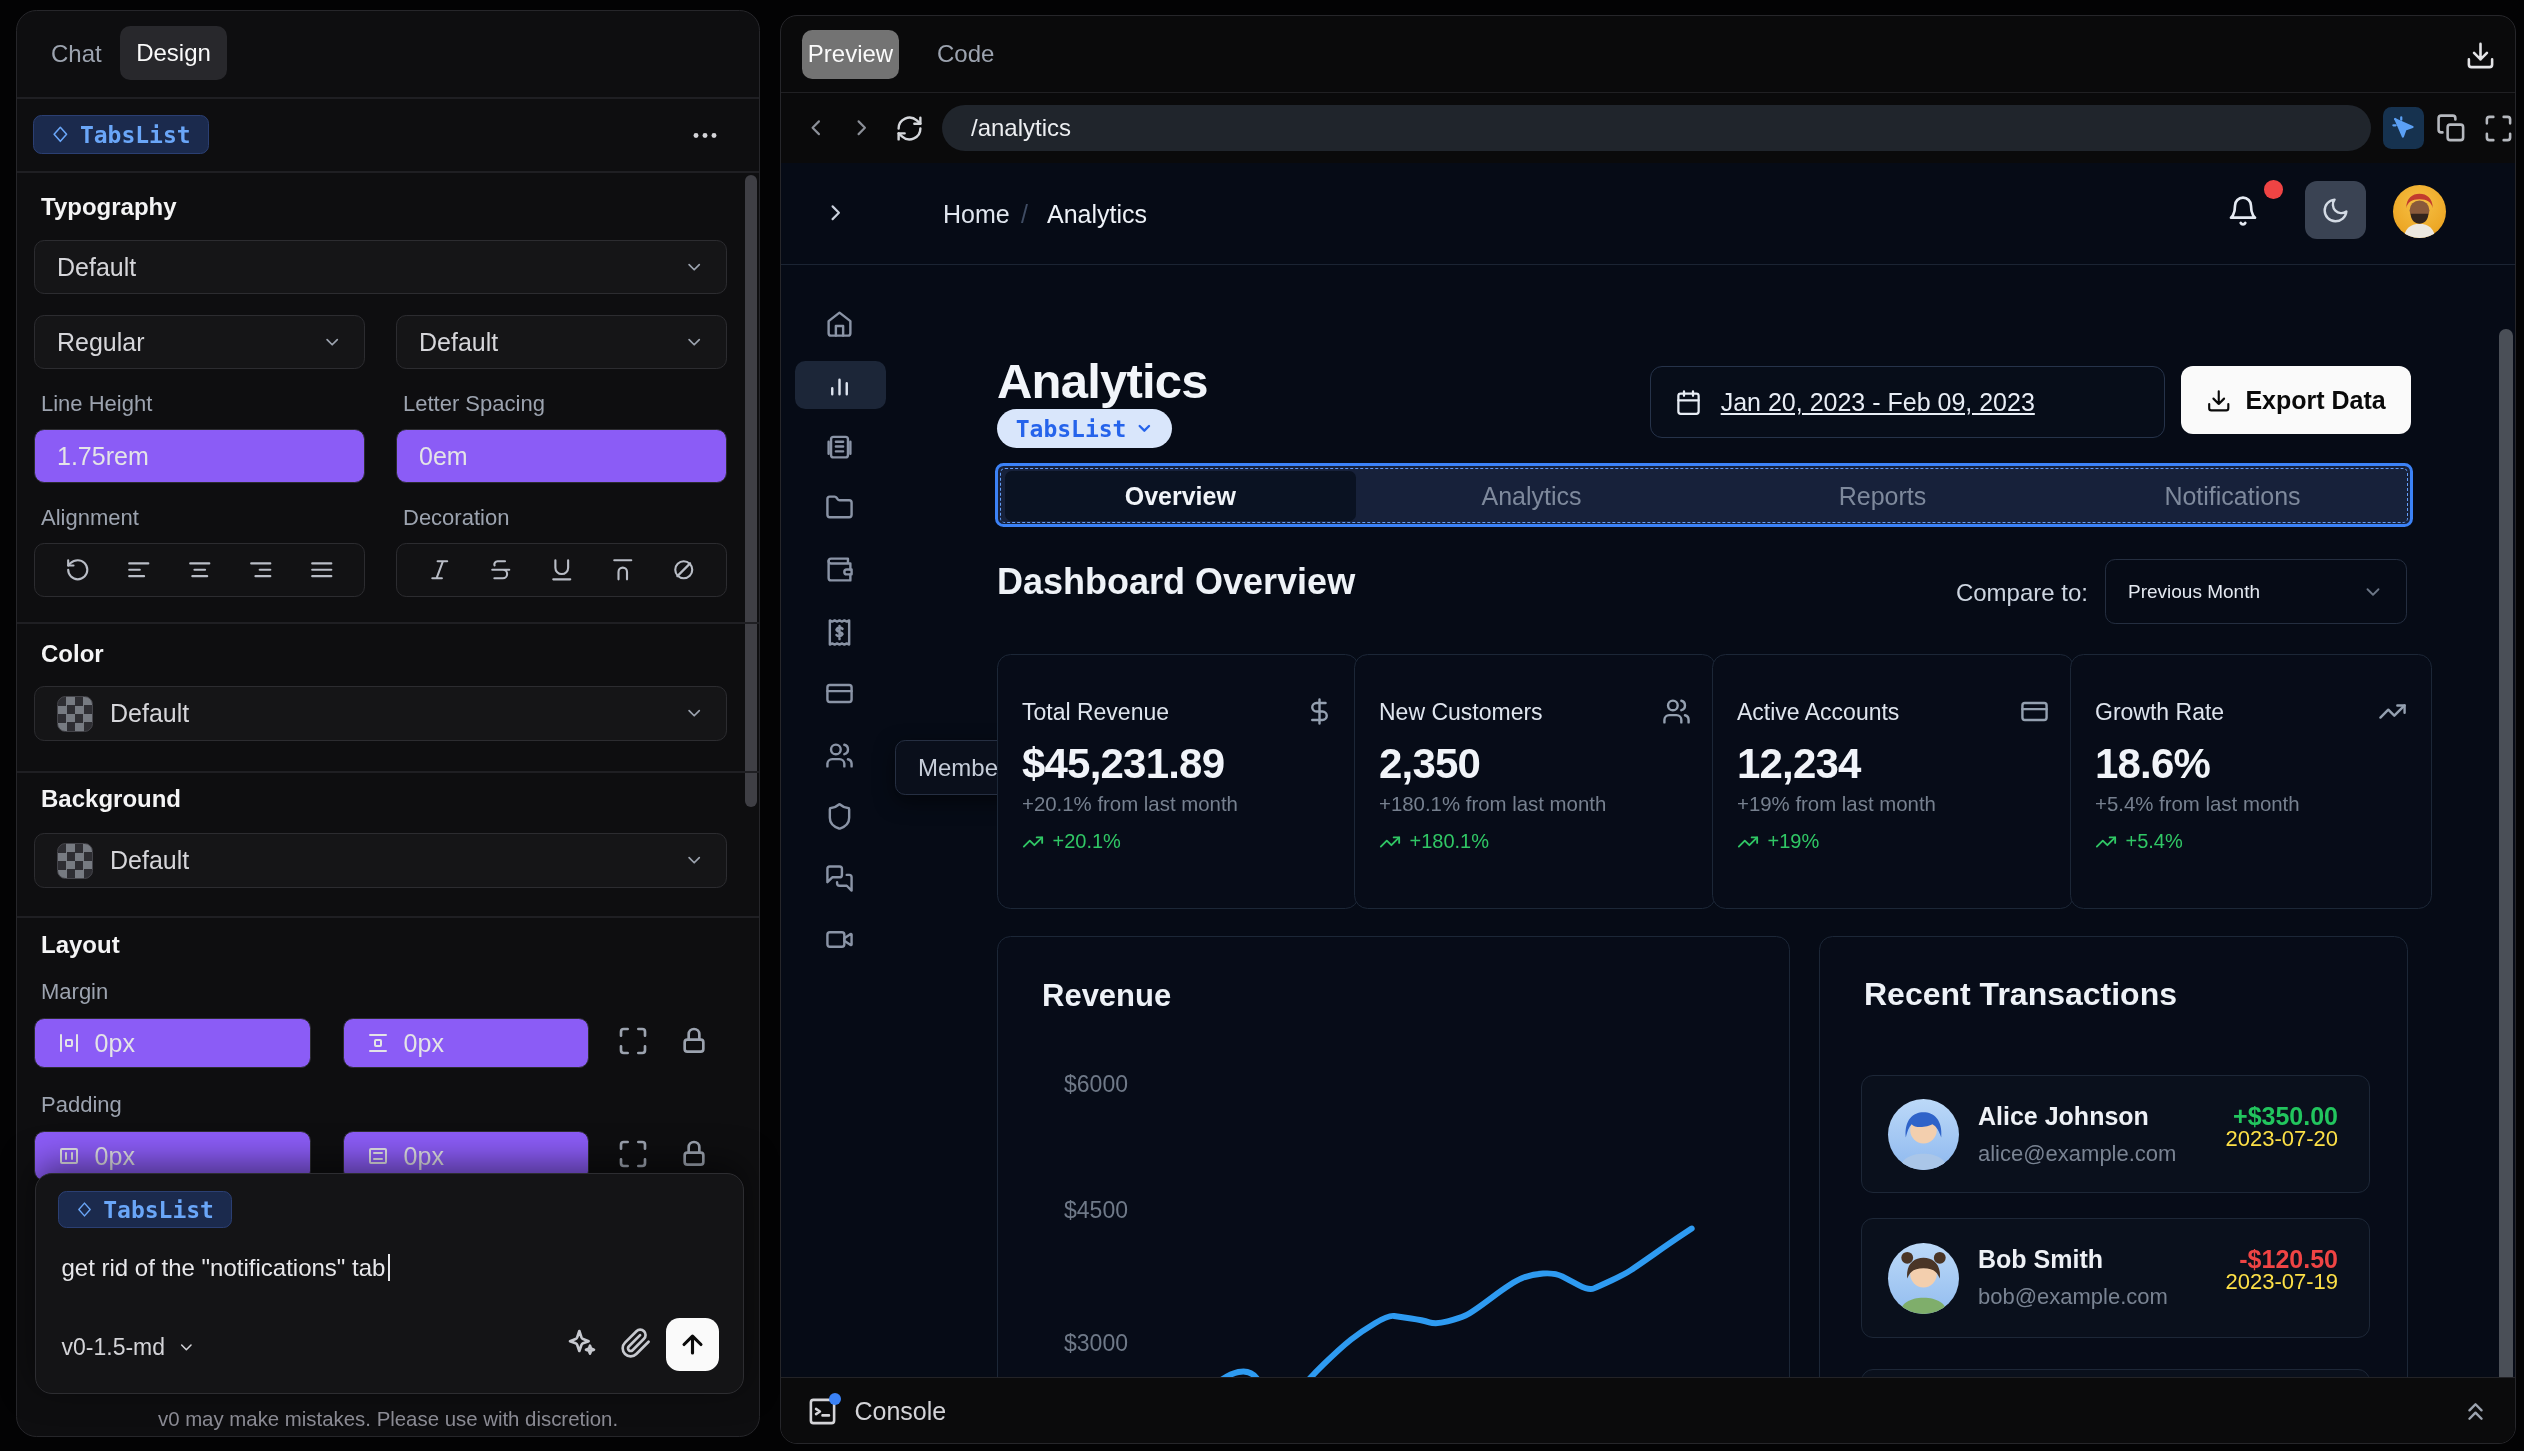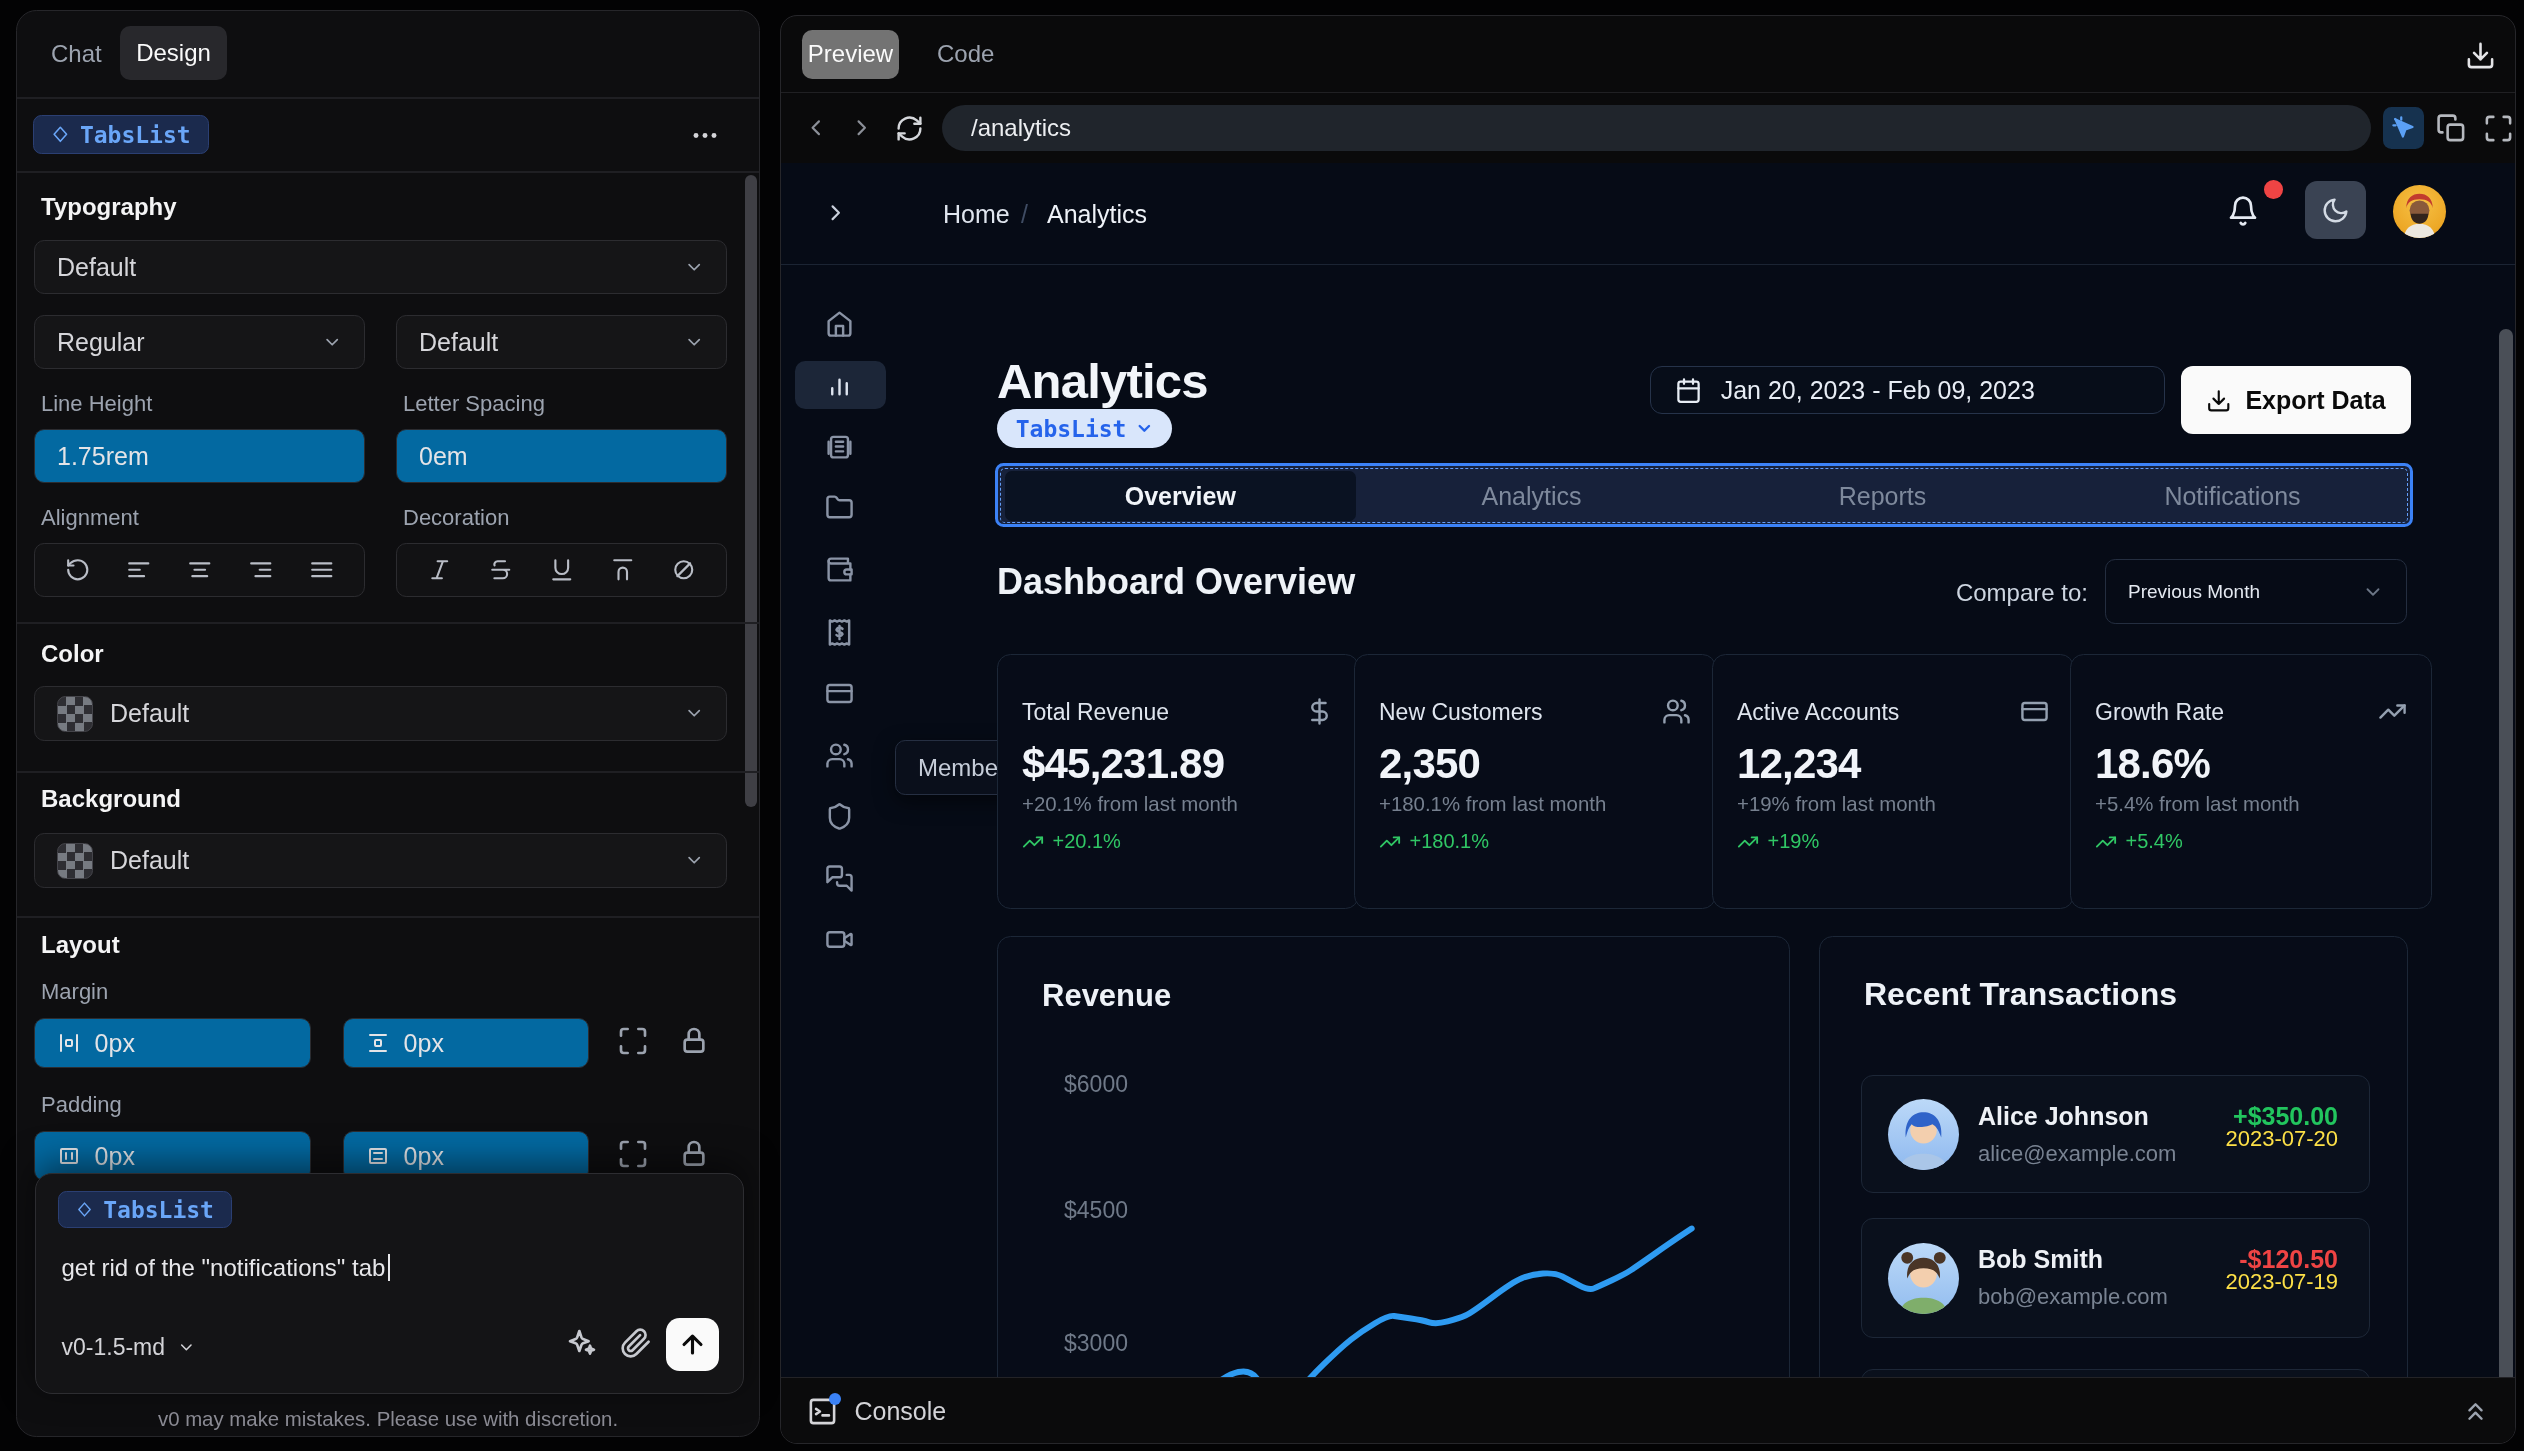--- a/index.html
+++ b/index.html
@@ -17,21 +17,21 @@
   .tab-chat { left:34px; top:29px; font-size:24px; color:#9ca3af; }
   .tab-design { left:103px; top:15.3px; width:107px; height:54px; background:#28282c; border-radius:10.2px;
     color:#fafafa; font-size:24px; display:flex; align-items:center; justify-content:center; }
   .chip-dark { display:inline-flex; align-items:center; gap:10.2px; background:#1b2a4d; border:1.7px solid #2b3f73;
     border-radius:8.5px; padding:0 17px; height:39px; color:#6aa6f8; font-size:23px; font-weight:bold; }
   .sec-label { font-size:24px; font-weight:600; color:#f4f4f5; }
   .sub-label { font-size:22px; color:#9ca3af; }
   .sel { background:#151517; border:1.7px solid #2c2c30; border-radius:10.2px; display:flex; align-items:center;
     padding:0 22px; color:#d6d6da; font-size:25px; }
   .sel .chev { margin-left:auto; color:#9ca3af; }
-  .inp { background:#0369a1; border:1.7px solid #2c2c30; border-radius:10.2px; display:flex; align-items:center;
+  .inp { background:#8b5cf6; border:1.7px solid #2c2c30; border-radius:10.2px; display:flex; align-items:center;
     gap:13.6px; padding:0 22px; color:#e4e4e7; font-size:25px; }
   .icon-group { background:#121214; border:1.7px solid #2c2c30; border-radius:10.2px; display:flex;
     align-items:center; justify-content:space-around; color:#b9bdc6; padding:0 12px; }
   .checker { width:36px; height:36px; border-radius:8.5px; border:1.7px solid #45454b;
     background:repeating-conic-gradient(#777b82 0% 25%, #2e2e33 0% 50%) 0 0/17px 17px; }
   .hw-icon { color:#9ca3af; }
   .chatbox { left:18px; top:1162px; width:709px; height:221px; background:#141416; border:1.7px solid #2d2d31;
     border-radius:17px; box-shadow:0 -8.5px 34px rgba(0,0,0,.5); }
   .send-btn { right:24px; bottom:22px; width:53px; height:53px; background:#fafafa; border-radius:13.6px;
     display:flex; align-items:center; justify-content:center; color:#0a0a0a; }
@@ -64,22 +64,22 @@
   .avatar { border-radius:50%; overflow:hidden; }
   .av-header { left:1612px; top:22px; width:53px; height:53px; background:radial-gradient(circle at 50% 35%, #f7c145, #e89c18); }
   .sidebar-ic { left:44px; width:29px; height:29px; color:#8a94a6; }
   .sb-active-pill { left:14.4px; top:198px; width:91px; height:48px; background:#1c2638; border-radius:10.2px; }
   .tooltip { left:114px; top:577px; width:146px; height:55px; background:#0a0f1b; border:1.7px solid #262f42;
     border-radius:10.2px; display:flex; align-items:center; justify-content:center; color:#c6cdd9; font-size:24px;
     box-shadow:0 6.8px 20.4px rgba(0,0,0,.5); }
   .h1 { left:216px; top:190px; font-size:49px; font-weight:bold; color:#f2f5fa; letter-spacing:-0.8px; }
   .chip-light { left:216px; top:246px; height:39px; border-radius:19.5px; background:#d9e6fb; color:#2563eb;
     display:inline-flex; align-items:center; gap:8.5px; padding:0 18.7px; font-size:23px; font-weight:bold; }
-  .date-btn { left:869px; top:203px; width:515px; height:48px; border:1.7px solid #26334a; border-radius:12px;
-    display:flex; align-items:center; gap:18.7px; padding:0 24px; color:#e8edf5; font-size:25px; background:#070d19; }
+  .date-btn { left:869px; top:203px; width:515px; height:72px; border:1.7px solid #26334a; border-radius:12px;
+    display:flex; align-items:center; gap:18.7px; padding:0 24px; color:#e8edf5; font-size:25px; background:#070d19;text-decoration:underline; }
   .export-btn { left:1400px; top:203px; width:230px; height:68px; background:#fafafa; border-radius:12px;
     display:flex; align-items:center; justify-content:center; gap:13.6px; color:#0a0a0a; font-size:25px; font-weight:600; }
   .tabs-outer { left:214px; top:300px; width:1418px; height:64px; border:3.4px solid #3c82f6; border-radius:8.5px;
     background:#17213a;padding-left:39px; }
   .tabs-dashed { left:1.7px; top:1.7px; right:1.7px; bottom:1.7px; border:1.7px dashed #639cf8; border-radius:5.1px; position:absolute; }
   .tab-seg { top:5.1px; height:50px; display:flex; align-items:center; justify-content:center; font-size:25px;
     color:#7e899c; position:absolute; width:351px; }
   .tab-seg.active { background:#0a1222; border-radius:6.8px; color:#f1f4f9; font-weight:600; }
   .h2 { left:216px; top:398px; font-size:36px; font-weight:bold; color:#eef2f7; }
   .cmp-label { left:1065px; top:416px; width:242px; text-align:right; font-size:24px; color:#cdd5e0; }

